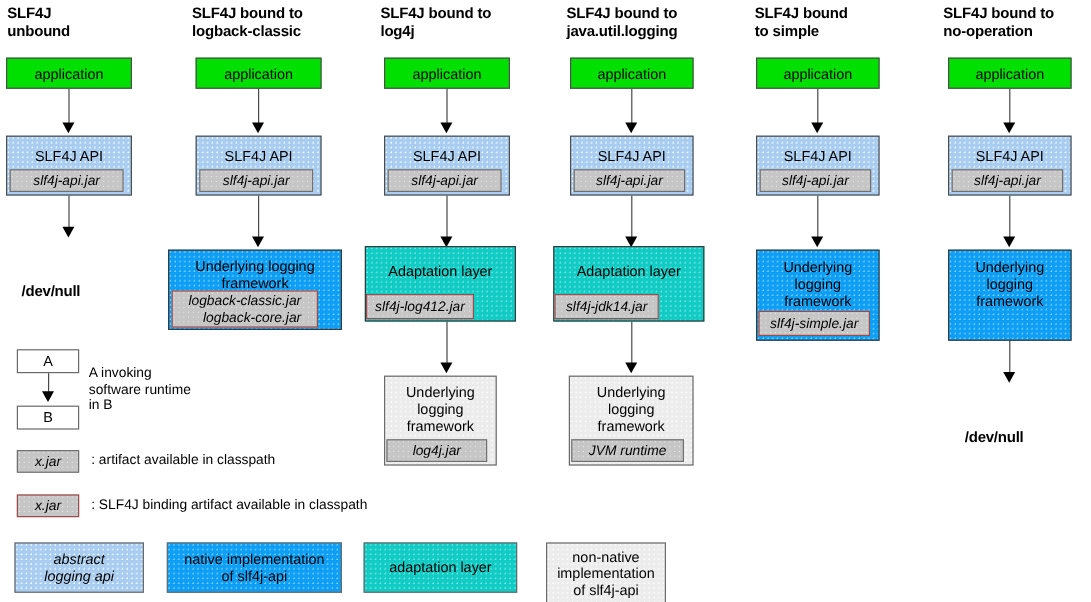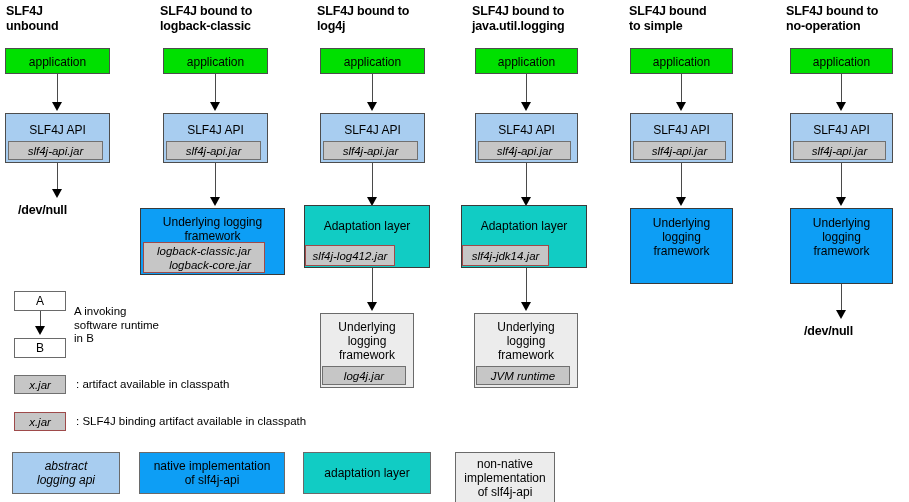--- a/index.html
+++ b/index.html
@@ -72,21 +72,21 @@
   
   .conn{position:absolute;width:1px;background:#4a4a4a;}
   .arrow{
     position:absolute;width:0;height:0;
     border-left:5px solid transparent;border-right:5px solid transparent;
     border-top:9px solid #000;
   }
 
   
   .devnull{
-    position:absolute;font-size:12.5px;font-weight:bold;letter-spacing:-0.2px;
+    position:absolute;font-size:12.5px;font-weight:bold;letter-spacing:-0.2px;margin-top:33px;
   }
 
   
   .lg-box{
     position:absolute;box-sizing:border-box;background:#ffffff;border:1px solid #6a6a6a;
     display:flex;align-items:center;justify-content:center;font-size:12px;
   }
   .lg-text{
     position:absolute;font-size:11.5px;line-height:13.5px;white-space:pre-line;
   }
@@ -229,20 +229,21 @@
   <div class="jar" style="left:633px;top:141px;width:93px;height:19px;">slf4j-api.jar</div>
 
   <div class="conn" style="left:681px;top:163px;height:36px;"></div>
   <div class="arrow" style="left:676px;top:197px;"></div>
 
   <div class="box b-native" style="left:630px;top:208px;width:103px;height:76px;">
     <span class="cap" style="flex:0 0 52px;">Underlying
 logging
 framework</span>
   </div>
+  <div class="jar binding" style="left:632px;top:259px;width:93px;height:21px;">slf4j-simple.jar</div>
 
   <div class="col-title" style="left:786px;top:4px;width:160px;">SLF4J bound to
 no-operation</div>
 
   <div class="box b-app" style="left:790px;top:48px;width:103px;height:26px;">
     <span class="cap">application</span>
   </div>
   <div class="conn" style="left:841px;top:74px;height:30px;"></div>
   <div class="arrow" style="left:836px;top:102px;"></div>
 

